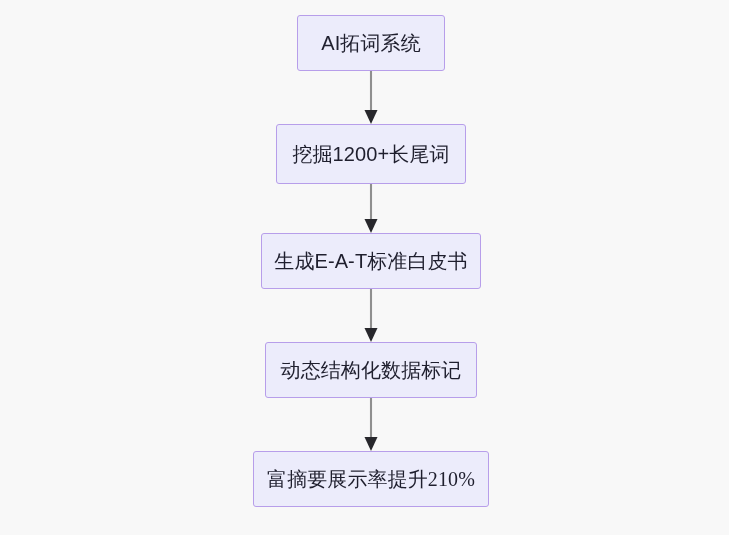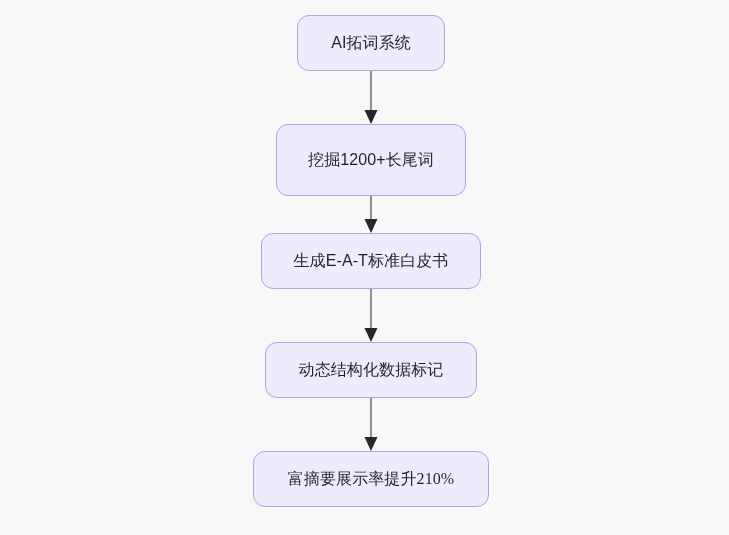--- a/index.html
+++ b/index.html
@@ -16,26 +16,26 @@
   #flowchart-canvas {
     position: relative;
     width: 729px;
     height: 535px;
   }
   .node-box {
     position: absolute;
     box-sizing: border-box;
     background: #ececfb;
     border: 1.3px solid #b79eea;
-    border-radius: 12px;
+    border-radius: 3px;
     display: flex;
     align-items: center;
     justify-content: center;
     color: #1f1f2e;
-    font-size: 16px;
+    font-size: 20px;
     line-height: 1.25;
     letter-spacing: 0.1px;
     white-space: nowrap;
     text-align: center;
   }
   .edge-svg {
     position: absolute;
     left: 0;
     top: 0;
     width: 729px;
@@ -73,21 +73,21 @@
     <g>
       <line class="edge-line" x1="371" y1="398" x2="371" y2="443"></line>
       <polygon class="edge-head" points="371,451 364.5,437 377.5,437"></polygon>
     </g>
   </svg>
 
   <div class="node-box" style="left:297px; top:15px; width:148px; height:56px;">
     <span>AI拓词系统</span>
   </div>
 
-  <div class="node-box" style="left:276px; top:124px; width:190px; height:72px;">
+  <div class="node-box" style="left:276px; top:124px; width:190px; height:60px;">
     <span>挖掘1200+长尾词</span>
   </div>
 
   <div class="node-box" style="left:265px; top:342px; width:212px; height:56px;">
     <span>动态结构化数据标记</span>
   </div>
 
   <div class="node-box" style="left:261px; top:233px; width:220px; height:56px;">
     <span>生成E-A-T标准白皮书</span>
   </div>

